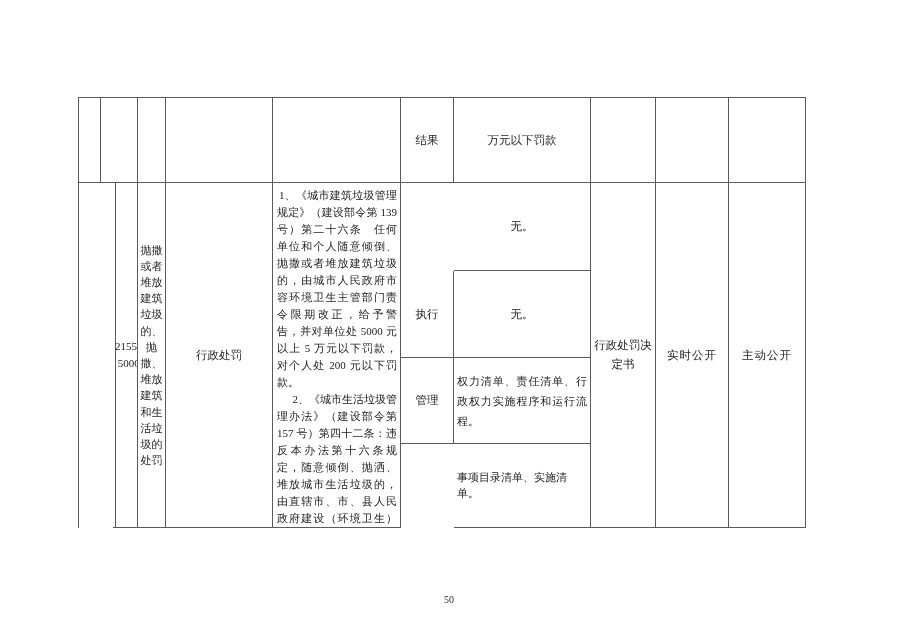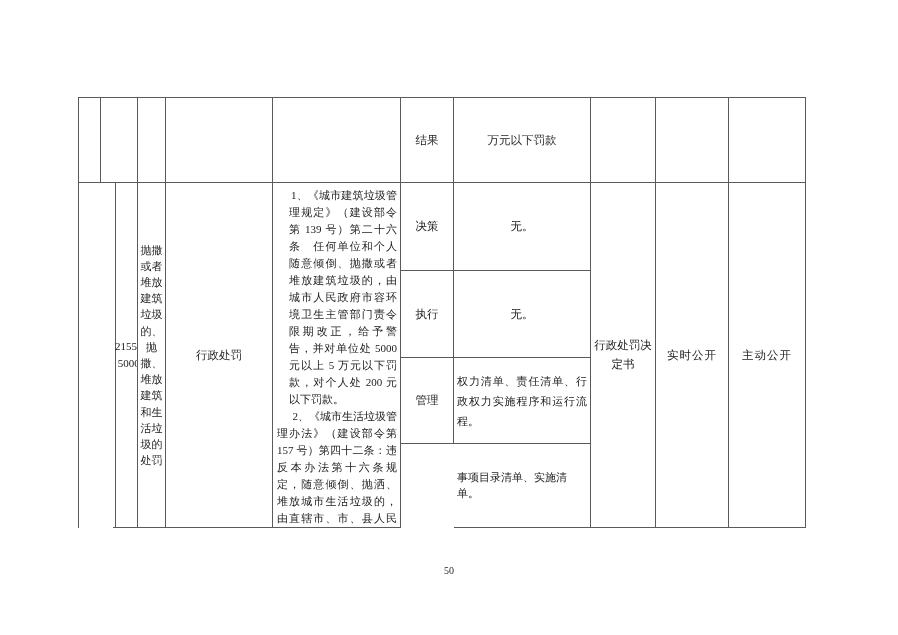--- a/index.html
+++ b/index.html
@@ -23,28 +23,28 @@
   }
   .blk{display:grid;align-content:center;justify-content:normal;}
   .serial{font-size:11px;margin-left:36px;}
   .code{font-size:11px;line-height:17px;text-align:center;padding-left:2px;white-space:pre-line;margin-left:12px;}
   .name{font-size:11px;line-height:16.2px;padding:0 2px;line-break:strict;text-align:center;}
   .basis{
     display:block;text-align:justify;font-size:11px;line-height:17px;
     padding:4px 3px 0 4px;
   }
   .basis p{margin:0;}
-  .basis .p1{text-indent:2px;margin-left:12px;}
+  .basis .p1{text-indent:2px;}
   .basis .p2{text-indent:1.4em;}
   .mgmt{text-align:justify;font-size:11px;line-height:20px;padding:0 3px;}
   .svc{text-align:left;font-size:11px;padding:0 3px;}
   .channel{line-height:19px;padding:0 3px;text-align:center;}
   .spread{letter-spacing:1px;}
   .page-num{
-    position:absolute;left:0;right:0;top:565px;text-align:center;
+    position:absolute;left:0;right:0;top:594px;text-align:center;
     font-size:10px;color:#2a2a2a;
   }
 </style>
 </head>
 <body>
 
 <div class="table-grid">
 
   <div class="c" style="grid-area:1/1/2/2"></div>
   <div class="c" style="grid-area:1/2/2/3"></div>
@@ -61,21 +61,20 @@
   <div class="c blk code" style="grid-area:2/2/6/3">21551
 5000</div>
   <div class="c blk name" style="grid-area:2/3/6/4">抛撒或者堆放建筑垃圾的、抛撒、堆放建筑和生活垃圾的处罚</div>
   <div class="c" style="grid-area:2/4/6/5">行政处罚</div>
 
   <div class="c basis" style="grid-area:2/5/6/6">
     <p class="p1">1、《城市建筑垃圾管理规定》（建设部令第 139 号）第二十六条　任何单位和个人随意倾倒、抛撒或者堆放建筑垃圾的，由城市人民政府市容环境卫生主管部门责令限期改正，给予警告，并对单位处 5000 元以上 5 万元以下罚款，对个人处 200 元以下罚款。</p>
     <p class="p2">2、《城市生活垃圾管理办法》（建设部令第 157 号）第四十二条：违反本办法第十六条规定，随意倾倒、抛洒、堆放城市生活垃圾的，由直辖市、市、县人民政府建设（环境卫生）主管部门责令停止违法行为，限期改正，对单位处以 5000 元以上 5 万元</p>
   </div>
 
-  <div class="c" style="grid-area:2/6/3/7">决策</div>
   <div class="c" style="grid-area:2/7/3/8">无。</div>
 
   <div class="c" style="grid-area:3/6/4/7">执行</div>
   <div class="c" style="grid-area:3/7/4/8">无。</div>
 
   <div class="c" style="grid-area:4/6/5/7">管理</div>
   <div class="c blk mgmt" style="grid-area:4/7/5/8">权力清单、责任清单、行政权力实施程序和运行流程。</div>
 
   <div class="c blk svc" style="grid-area:5/7/6/8">事项目录清单、实施清单。</div>
 

